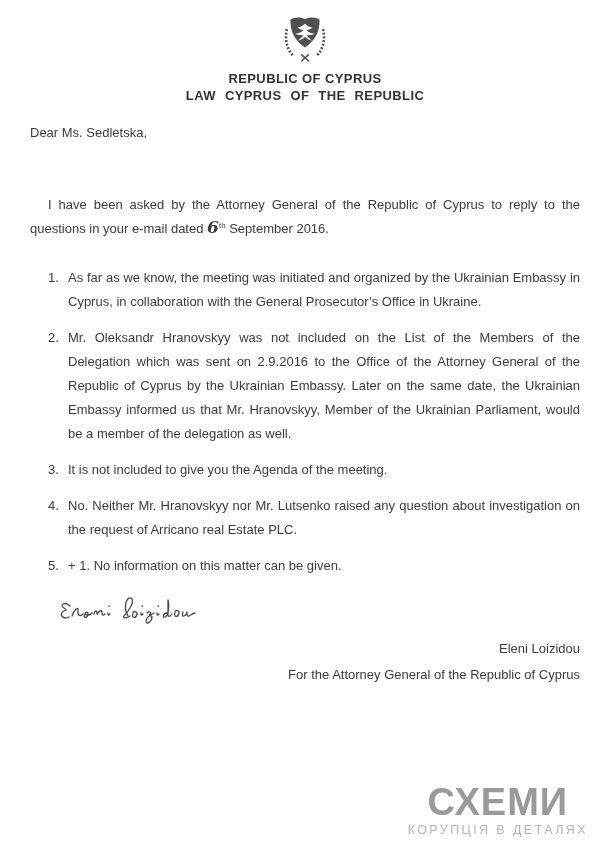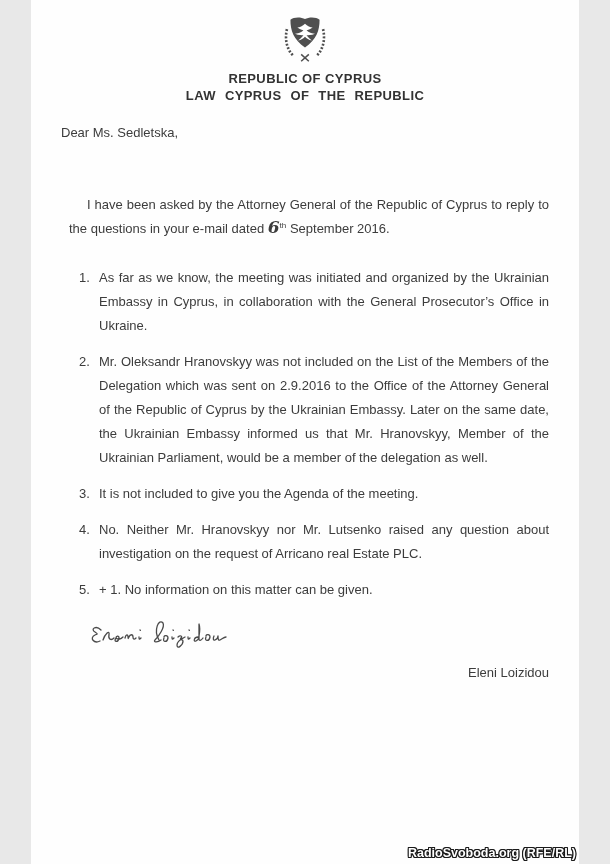--- a/index.html
+++ b/index.html
@@ -1,26 +1,26 @@
 <!DOCTYPE html>
 <html><head>
 <meta charset="utf-8">
 <style>
   html,body{margin:0;padding:0;background:#e8e8e8;}
   .page{
-    width:548px;height:864px;background:#fefefe;position:relative;overflow:hidden;
+    width:610px;height:864px;background:#fefefe;position:relative;overflow:hidden;
     font-family:"Liberation Sans",sans-serif;color:#3c3c3c;margin:0 auto;
   }
   .header{text-align:center;padding-top:14px;}
   .emblem{display:inline-block;height:48px;}
   .title1{font-weight:bold;font-size:13px;letter-spacing:.4px;margin-top:3px;color:#333;}
   .title2{font-weight:bold;font-size:13px;letter-spacing:.4px;word-spacing:5px;margin-top:2px;color:#333;}
   .doc-body{margin:0 30px;font-size:13px;line-height:24px;}
   .salutation{margin-top:18px;}
-  .intro{margin:48px 0 0 8px;text-align:justify;text-indent:18px;}
+  .intro{margin:48px 0 0 0;text-align:justify;text-indent:18px;}
   .hand-digit{font-family:"DejaVu Serif",serif;font-style:italic;font-weight:bold;font-size:17px;line-height:1;}
   .intro sup{font-size:8px;line-height:1;}
   .list{margin-top:25px;}
   .item{display:flex;margin-bottom:12px;padding-left:18px;}
   .item .num{width:20px;flex:none;}
   .item .txt{flex:1;text-align:justify;}
   .closing{margin-top:40px;padding-left:36px;}
   .signature-wrap{padding-left:26px;height:44px;margin-top:0;}
   .signer-block{padding-left:36px;line-height:26px;margin-top:2px;text-align:right;}
   .watermark{position:absolute;right:22px;top:783px;text-align:center;line-height:1;}
@@ -107,20 +107,24 @@
           <path d="M102,16 l0.4,0.4"></path>
           <path d="M111,23 C107,23 106,28 109,27 C111,26 112,24 112,22 C113,17 113,13 112,10 C112,15 112,21 112,25 C112,27 114,27 116,24"></path>
           <path d="M119,23 C117,27 122,28 123,23 C123,20 119,20 119,22"></path>
           <path d="M127,22 C126,24 126,27 128,26 C130,25 131,23 131,22 C131,24 131,27 133,26 C135,25 137,23 139,23"></path>
         </g>
       </svg>
     </div>
 
     <div class="signer-block">
       <div>Eleni Loizidou</div>
+      <div>For the Attorney General of the Republic of Cyprus</div>
     </div>
 
   </div>
 
+  <div class="watermark">
+    <div class="wm-logo" style="color: rgb(154, 154, 154);">СХЕМИ</div>
+    <div class="wm-tagline" style="color: rgb(182, 182, 182);">КОРУПЦІЯ В ДЕТАЛЯХ</div>
+  </div>
 
-  <div class="badge">RadioSvoboda.org (RFE/RL)</div>
 
 </div>
 
 </body></html>

